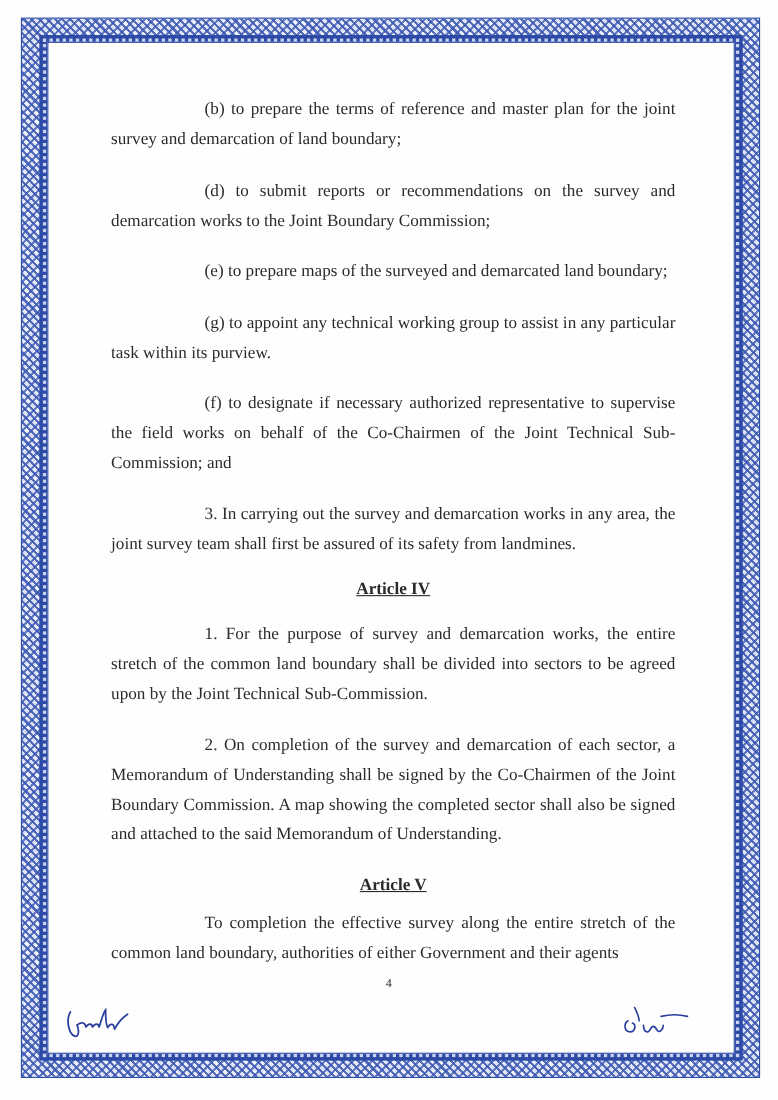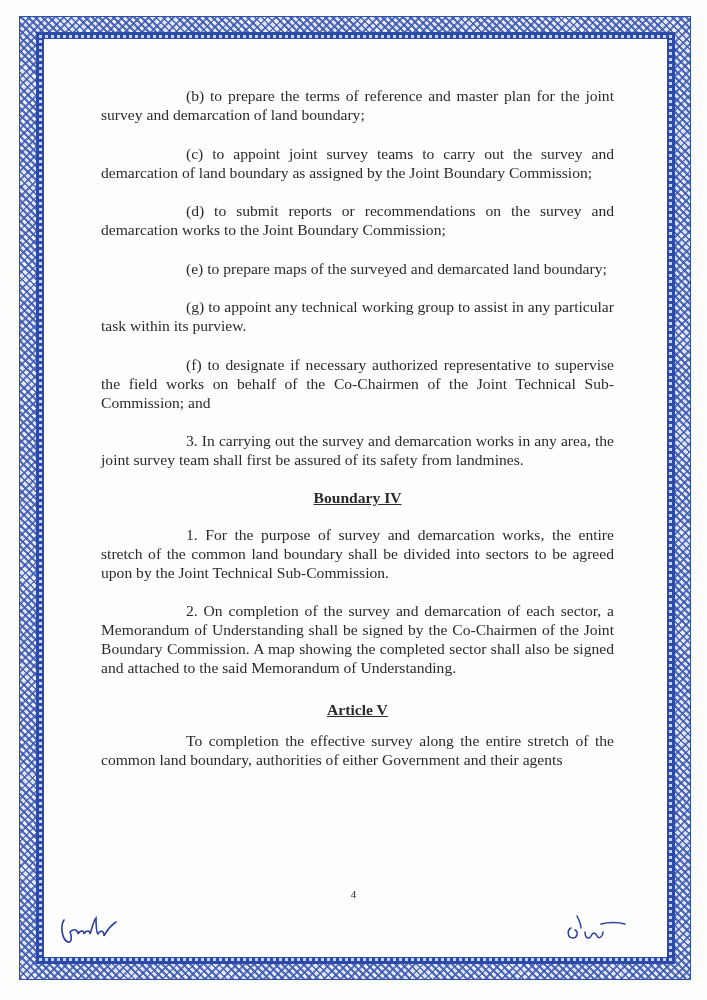--- a/index.html
+++ b/index.html
@@ -26,21 +26,21 @@
   .frame-bead::before {
     content:""; position:absolute; inset:1px;
     border:3px dotted #c9d3f0;
   }
   .frame-inner {
     position:absolute; left:43px; top:38px; width:625px; height:920px;
     box-sizing:border-box; border:1.5px solid #2c4aa6; background:#fefefe;
   }
   .content { position:absolute; left:101px; top:86px; width:513px; }
   .para {
-    font-size:15.6px; line-height:19px; text-align:justify; margin:0 0 19.5px 0;
+    font-size:15.6px; line-height:27px; text-align:justify; margin:0 0 19.5px 0;
   }
   .para .lead { display:inline-block; width:85px; }
   .heading {
     text-align:center; font-weight:bold; text-decoration:underline; font-size:15.6px;
     margin:0;
   }
   .page-number {
     position:absolute; left:0; width:707px; text-align:center; top:888px; font-size:11px;
   }
   .signature { position:absolute; }
@@ -49,28 +49,27 @@
 </style>
 </head>
 <body>
 
 <div class="frame-outer"></div>
 <div class="frame-bead"></div>
 <div class="frame-inner"></div>
 
 <div class="content">
   <p class="para"><span class="lead"></span><span>(b)</span><span> to prepare the terms of reference and master plan for the joint survey and demarcation of land boundary;</span></p>
-  <p class="para"><span class="lead"></span><span>(c)</span><span> to appoint joint survey teams to carry out the survey and demarcation of land boundary as assigned by the Joint Boundary Commission;</span></p>
   <p class="para"><span class="lead"></span><span>(d)</span><span> to submit reports or recommendations on the survey and demarcation works to the Joint Boundary Commission;</span></p>
   <p class="para"><span class="lead"></span><span>(e)</span><span> to prepare maps of the surveyed and demarcated land boundary;</span></p>
   <p class="para"><span class="lead"></span><span>(g)</span><span> to appoint any technical working group to assist in any particular task within its purview.</span></p>
   <p class="para"><span class="lead"></span><span>(f)</span><span> to designate if necessary authorized representative to supervise the field works on behalf of the Co-Chairmen of the Joint Technical Sub-Commission; and</span></p>
   <p class="para" style=""><span class="lead"></span><span>3.</span><span> In carrying out the survey and demarcation works in any area, the joint survey team shall first be assured of its safety from landmines.</span></p>
 
-  <p class="heading" style="margin-bottom:18px;">Boundary IV</p>
+  <p class="heading" style="margin-bottom:18px;">Article IV</p>
   <p class="para"><span class="lead"></span><span>1.</span><span> For the purpose of survey and demarcation works, the entire stretch of the common land boundary shall be divided into sectors to be agreed upon by the Joint Technical Sub-Commission.</span></p>
   <p class="para" style="margin-bottom:24px;"><span class="lead"></span><span>2.</span><span> On completion of the survey and demarcation of each sector, a Memorandum of Understanding shall be signed by the Co-Chairmen of the Joint Boundary Commission.  A map showing the completed sector shall also be signed and attached to the said Memorandum of Understanding.</span></p>
 
   <p class="heading" style="margin-bottom:12px;">Article V</p>
   <p class="para"><span class="lead"></span><span>To completion the effective survey along the entire stretch of the common land boundary, authorities of either Government and their agents</span></p>
 </div>
 
 <div class="page-number">4</div>
 
 <svg class="signature sig-left" width="70" height="36" viewBox="0 0 70 36">

